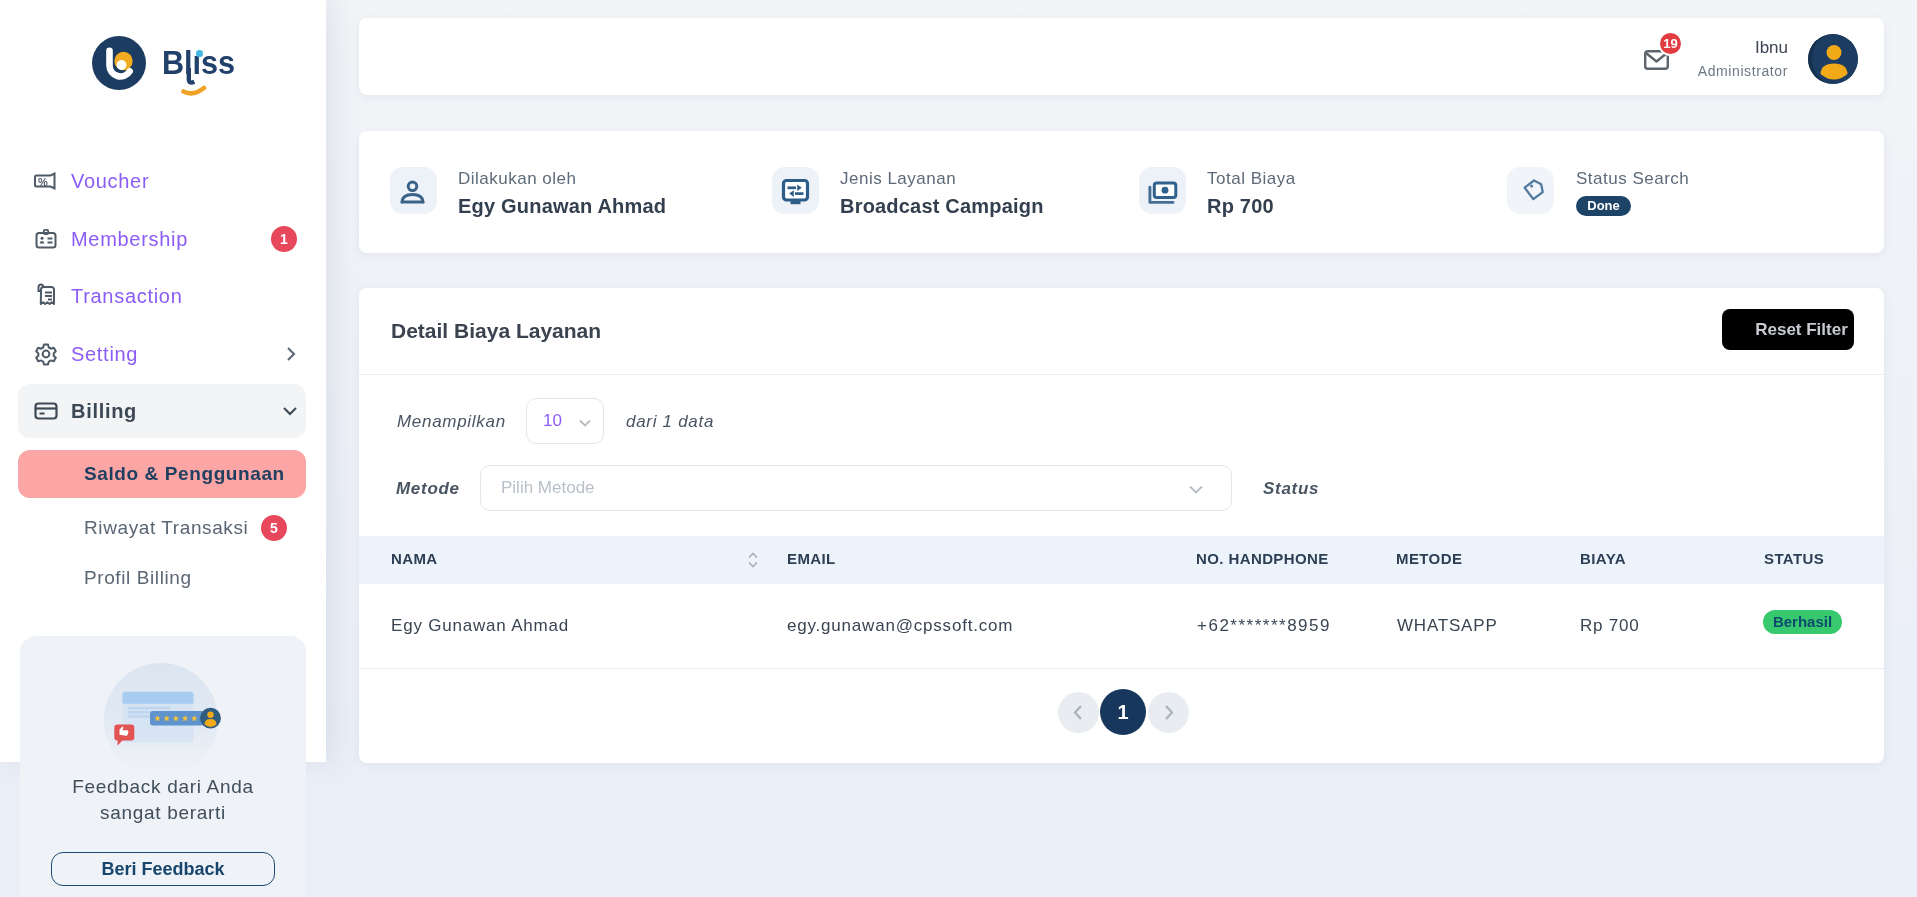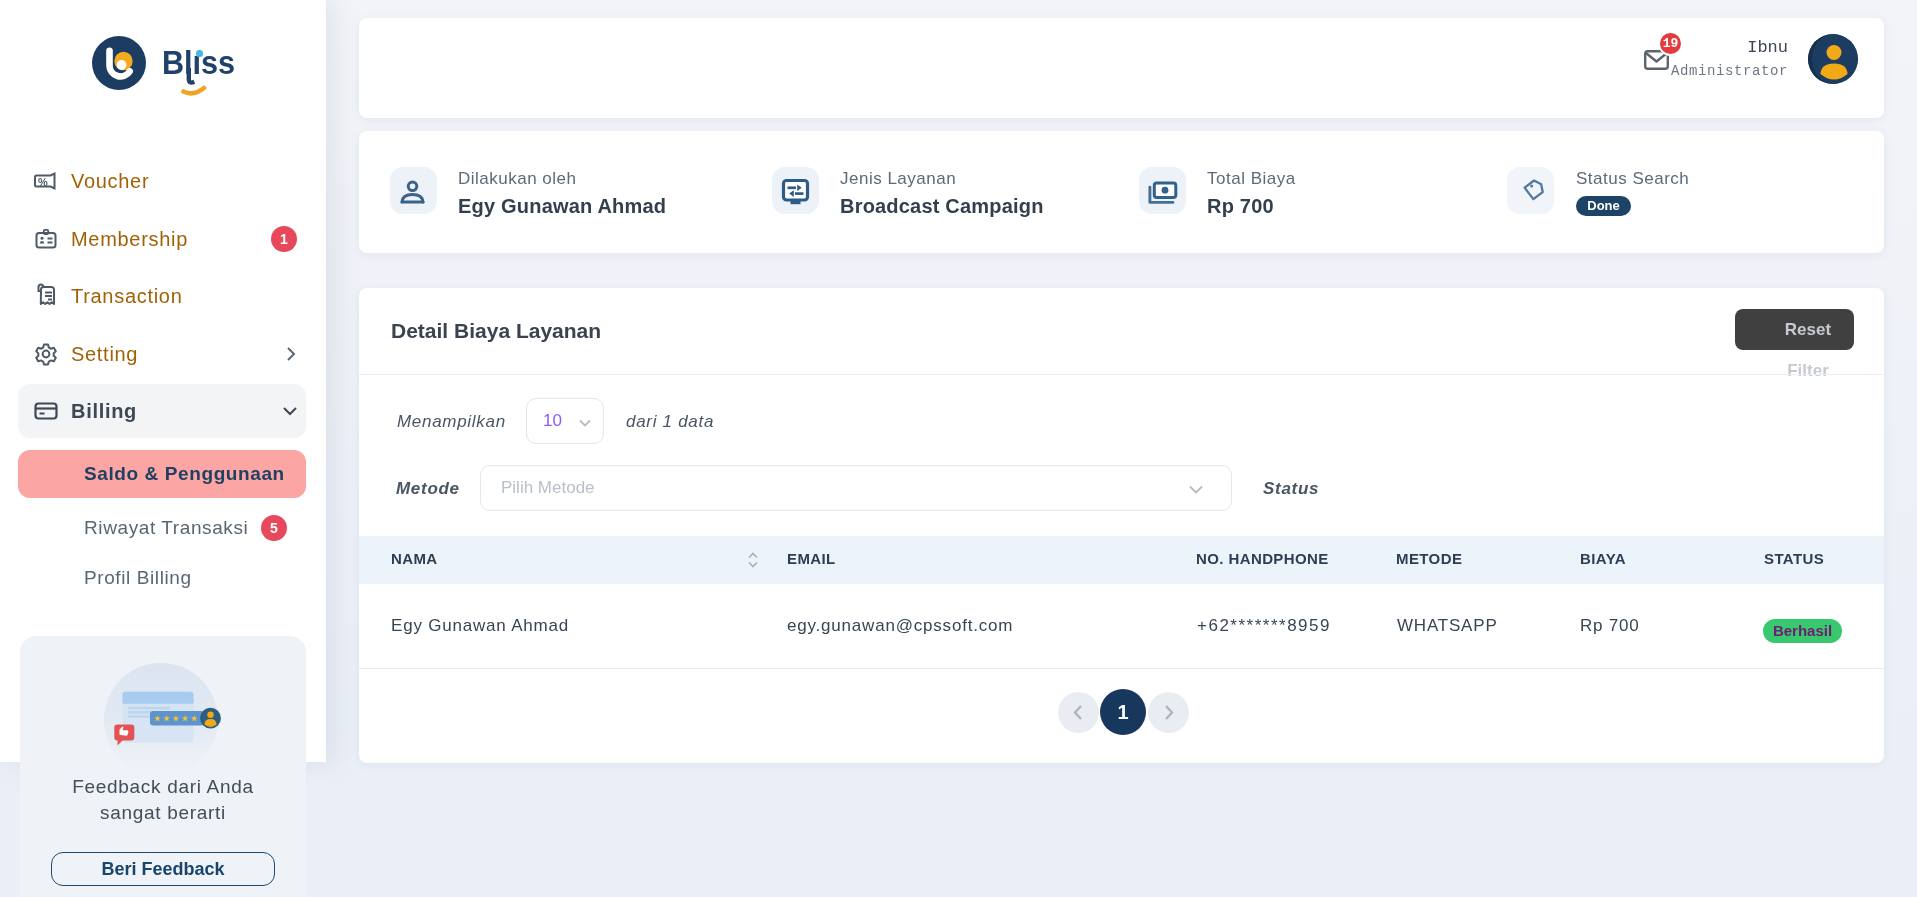--- a/index.html
+++ b/index.html
@@ -12,59 +12,59 @@
 
 
 .logo { position:absolute; left:92px; top:36px; width:54px; height:54px; }
 .logo-text { position:absolute; left:162px; top:43px; font-size:34px; font-weight:bold; color:#21416b; transform:scaleX(0.9); transform-origin:0 0; white-space:nowrap; }
 .logo-idot { position:absolute; left:196px; top:50px; width:6.5px; height:6.5px; border-radius:50%; background:#45b8e0; }
 .logo-ltail { position:absolute; left:185px; top:68px; }
 .logo-smile { position:absolute; left:181px; top:84px; }
 .menu { position:absolute; left:0; top:0; width:326px; }
 .mi { position:absolute; left:18px; width:288px; height:54px; }
 .mi .ic { position:absolute; left:15px; top:50%; transform:translateY(-50%); width:26px; height:26px; }
-.mi .lb { position:absolute; left:53px; top:50%; transform:translateY(-50%); font-size:20px; color:#a16207; letter-spacing:0.7px; }
+.mi .lb { position:absolute; left:53px; top:50%; transform:translateY(-50%); font-size:20px; color:#8b5cf6; letter-spacing:0.7px; }
 .mi.bold .lb { font-weight:bold; color:#3c4855; }
 .badge { position:absolute; top:50%; transform:translateY(-50%); width:26px; height:26px; border-radius:50%; background:#e8485c; color:#fff; font-size:14px; font-weight:bold; text-align:center; line-height:26px; }
 .chev { position:absolute; top:50%; transform:translateY(-50%); }
 .sub { position:absolute; left:18px; width:288px; height:48px; border-radius:12px; }
 .sub .lb { position:absolute; left:66px; top:50%; transform:translateY(-50%); font-size:19px; color:#5a6673; letter-spacing:0.6px; }
 .sub.active { background:#fca5a5; }
 .sub.active .lb { font-weight:bold; color:#1f4061; }
 .fcard { position:absolute; left:20px; top:636px; width:286px; height:274px; background:#eff2f7; border-radius:16px; }
 .ftext { position:absolute; width:286px; text-align:center; font-size:19px; color:#414e5b; letter-spacing:0.7px; }
 .fbtn { position:absolute; left:31px; top:216px; width:224px; height:34px; border:1.5px solid #1d4a73; border-radius:12px; text-align:center; line-height:32px; font-size:18px; font-weight:bold; color:#17456e; background:transparent; }
 
 
-.topbar { left:33px; top:18px; width:1525px; height:100px;font-family:Liberation Mono, monospace; }
+.topbar { left:33px; top:18px; width:1525px; height:77px; }
 .mailwrap { position:absolute; right:215px; top:18px; width:25px; height:40px; }
 .u-name { position:absolute; right:96px; top:20px; text-align:right; font-size:17px; color:#3d4654; }
 .u-role { position:absolute; right:96px; top:45px; text-align:right; font-size:14px; color:#6d7884; letter-spacing:0.6px; }
 .avatar { position:absolute; right:26px; top:16px; width:50px; height:50px; border-radius:50%; background:#1d3c61; overflow:hidden; }
 
 
 .info { left:33px; top:131px; width:1525px; height:122px; }
 .icbox { position:absolute; top:36px; width:47px; height:47px; border-radius:13px; background:#edf2f9; }
 .ilabel { position:absolute; top:38px; font-size:17px; color:#5d6a78; letter-spacing:0.5px; }
 .ivalue { position:absolute; top:64px; font-size:20px; font-weight:600; color:#333f4e; letter-spacing:0.2px; }
 .donepill { position:absolute; left:1217px; top:65px; width:55px; height:20px; background:#1d4366; border-radius:10px; color:#fff; font-size:13px; font-weight:bold; text-align:center; line-height:20px; }
 
 
 .tcard { left:33px; top:288px; width:1525px; height:475px; }
 .t-title { position:absolute; left:32px; top:31px; font-size:21px; font-weight:bold; color:#3b4350; }
-.resetbtn { position:absolute; right:30px; top:21px; width:119px; height:41px; background:#404040; border-radius:8px; text-align:center; line-height:41px; font-size:17px; font-weight:bold; color:#c6cad0;padding-left:27px; }
+.resetbtn { position:absolute; right:30px; top:21px; width:132px; height:41px; background:#000000; border-radius:8px; text-align:center; line-height:41px; font-size:17px; font-weight:bold; color:#c6cad0;padding-left:27px; }
 .t-div { position:absolute; left:0; top:86px; width:1525px; height:1px; background:#eceef1; }
 .lab { font-size:17px; color:#4a5563; letter-spacing:0.7px;font-style:italic; }
 .selbox { position:absolute; border:1px solid #e3e6ea; border-radius:10px; background:#fff; }
 .ph { position:absolute; top:50%; transform:translateY(-50%); font-size:17px; color:#b9c0c9; }
 .thead { position:absolute; left:0; top:248px; width:1525px; height:48px; background:#edf3fb; }
 .th { position:absolute; top:50%; transform:translateY(calc(-50% - 2px)); font-size:15px; font-weight:bold; color:#2d3f55; letter-spacing:0.4px; }
 .trow { position:absolute; left:0; top:296px; width:1525px; height:85px; border-bottom:1px solid #e9ebee; background:#fff; }
 .td { position:absolute; top:50%; transform:translateY(-50%); font-size:17px; color:#3a4553; letter-spacing:0.8px; }
-.okpill { position:absolute; left:1404px; top:35px; width:79px; height:24px; background:#38c96e; border-radius:12px; color:#701a75; font-size:15px; font-weight:bold; text-align:center; line-height:24px; }
+.okpill { position:absolute; left:1404px; top:26px; width:79px; height:24px; background:#38c96e; border-radius:12px; color:#0c4a6e; font-size:15px; font-weight:bold; text-align:center; line-height:24px; }
 .pgc { position:absolute; border-radius:50%; }
 </style>
 </head>
 <body>
 <div id="app">
 <main>
 
   <div class="card topbar">
     <div class="mailwrap">
       <svg width="25" height="20" viewBox="0 0 25 20" style="position:absolute;left:0;top:14px;">

